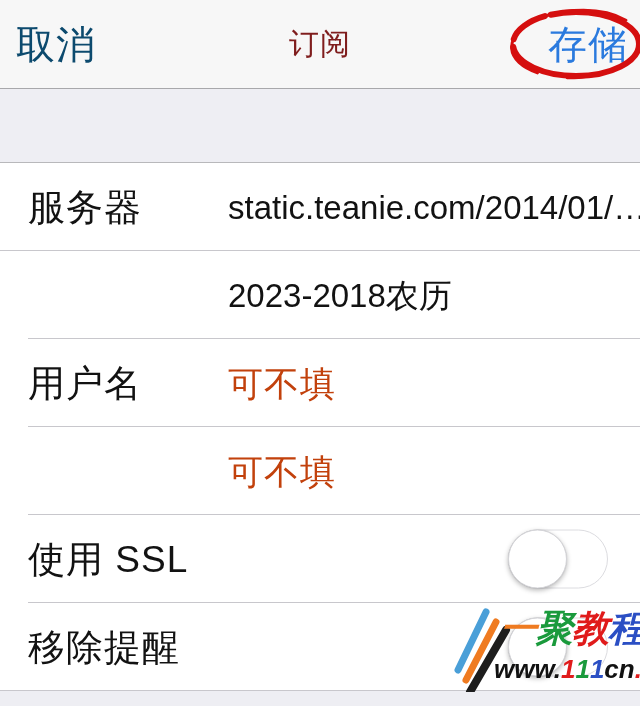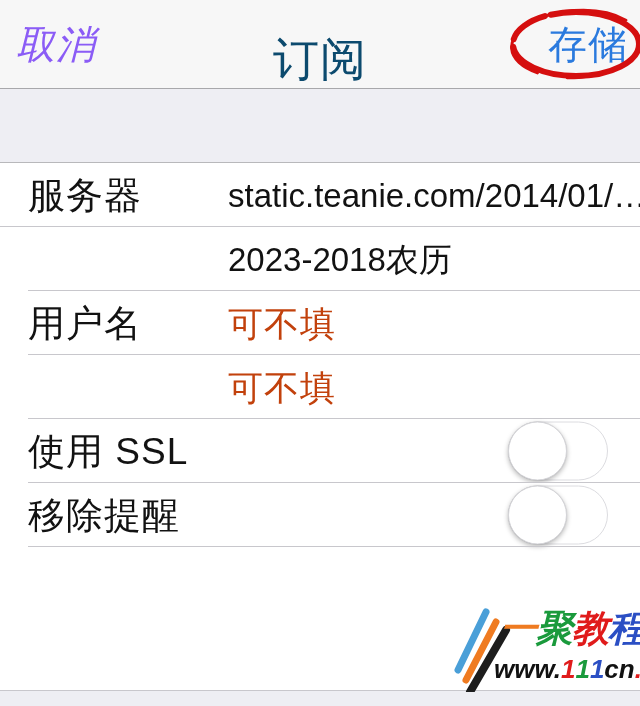--- a/index.html
+++ b/index.html
@@ -32,37 +32,35 @@
     background: #f7f7f7;
     border-bottom: 1px solid #a8a8ab;
     box-sizing: border-box;
   }
   .nav-cancel {
     position: absolute;
     left: 16px;
     top: 50%;
     transform: translateY(-50%);
     font-size: 39px;
-    color: #8b5cf6;
-    letter-spacing: 1px;
-    line-height: 1;
-    white-space: nowrap;
-    font-style: italic;
+    color: #0c4a6e;
+    letter-spacing: 1px;
+    line-height: 1;
+    white-space: nowrap;
   }
   .nav-title {
     position: absolute;
     left: 50%;
     top: 50%;
     transform: translate(-50%, -50%);
-    font-size: 46px;
-    color: #0c4a6e;
-    letter-spacing: 1px;
-    line-height: 1;
-    white-space: nowrap;
-    margin-top: 15px;
+    font-size: 30px;
+    color: #7f1d1d;
+    letter-spacing: 1px;
+    line-height: 1;
+    white-space: nowrap;
   }
   .nav-save {
     position: absolute;
     right: 12px;
     top: 50%;
     transform: translateY(-50%);
     font-size: 39px;
     color: #2a7ade;
     letter-spacing: 1px;
     line-height: 1;
@@ -94,21 +92,21 @@
   
   .table {
     position: absolute;
     left: 0;
     top: 163px;
     width: 640px;
     background: #ffffff;
   }
   .row {
     position: relative;
-    height: 64px;
+    height: 88px;
     background: #ffffff;
     padding-left: 10px;
   }
   .row .sep {
     position: absolute;
     left: 28px;
     right: 0;
     bottom: 0;
     height: 1px;
     background: #c8c7cc;

